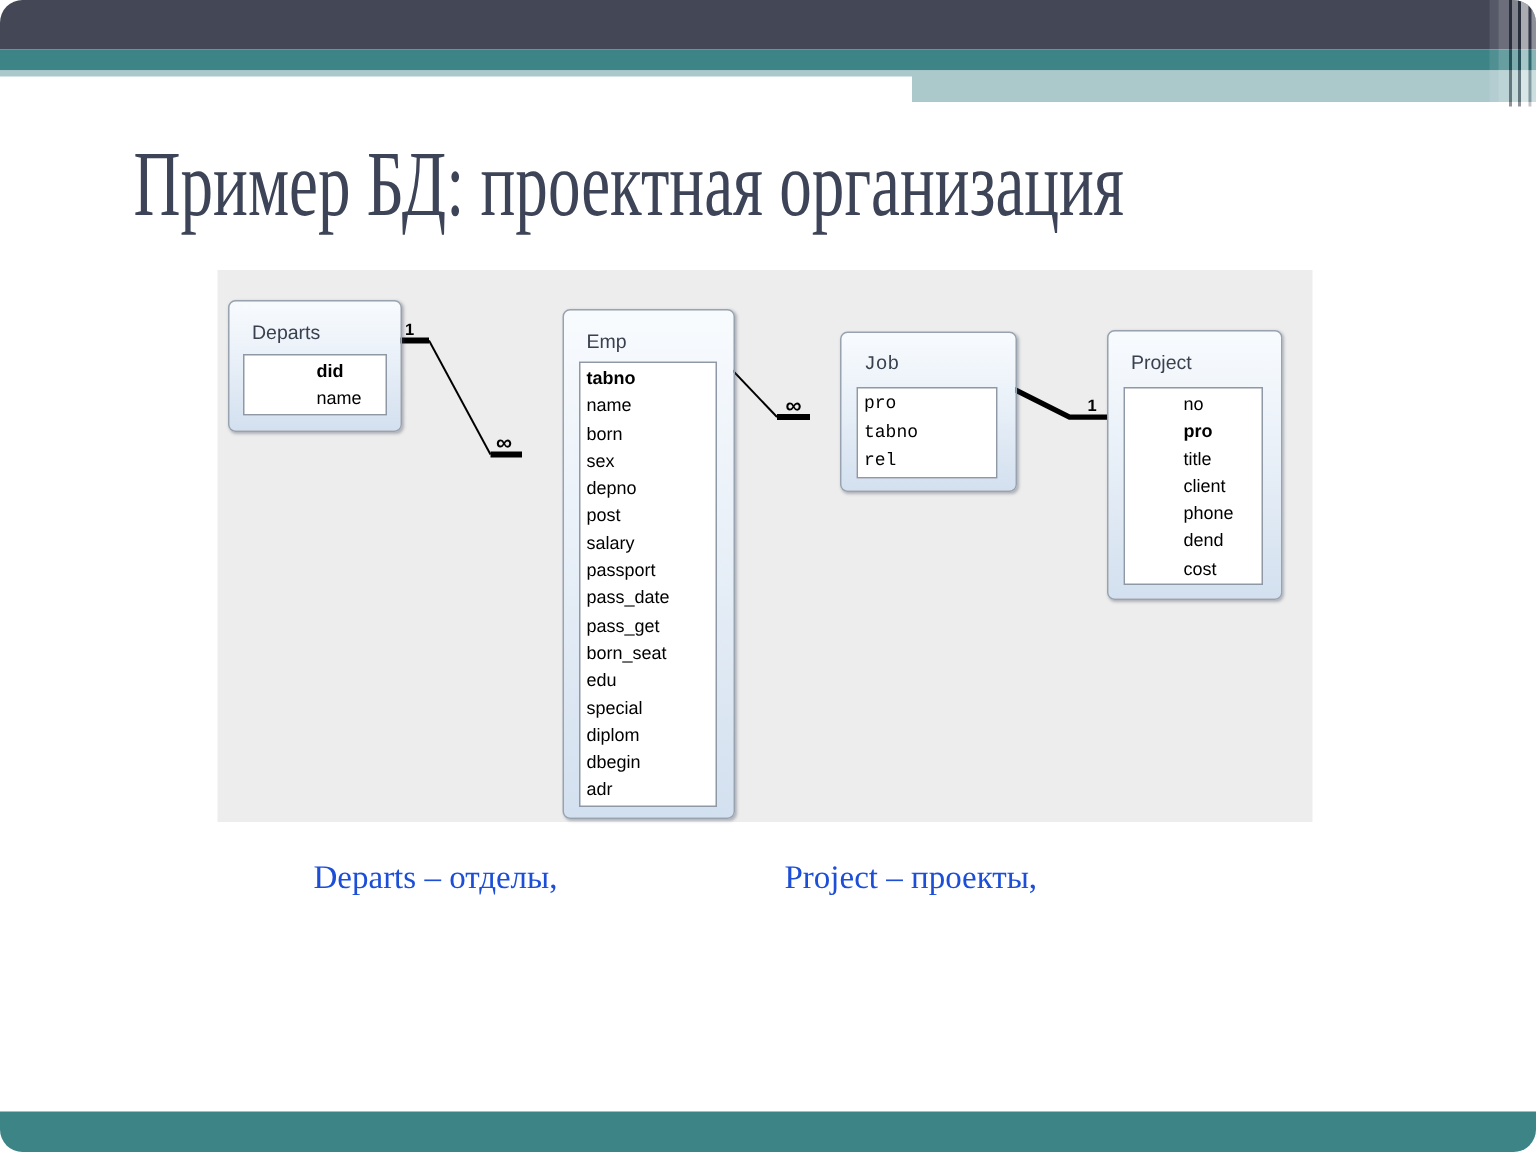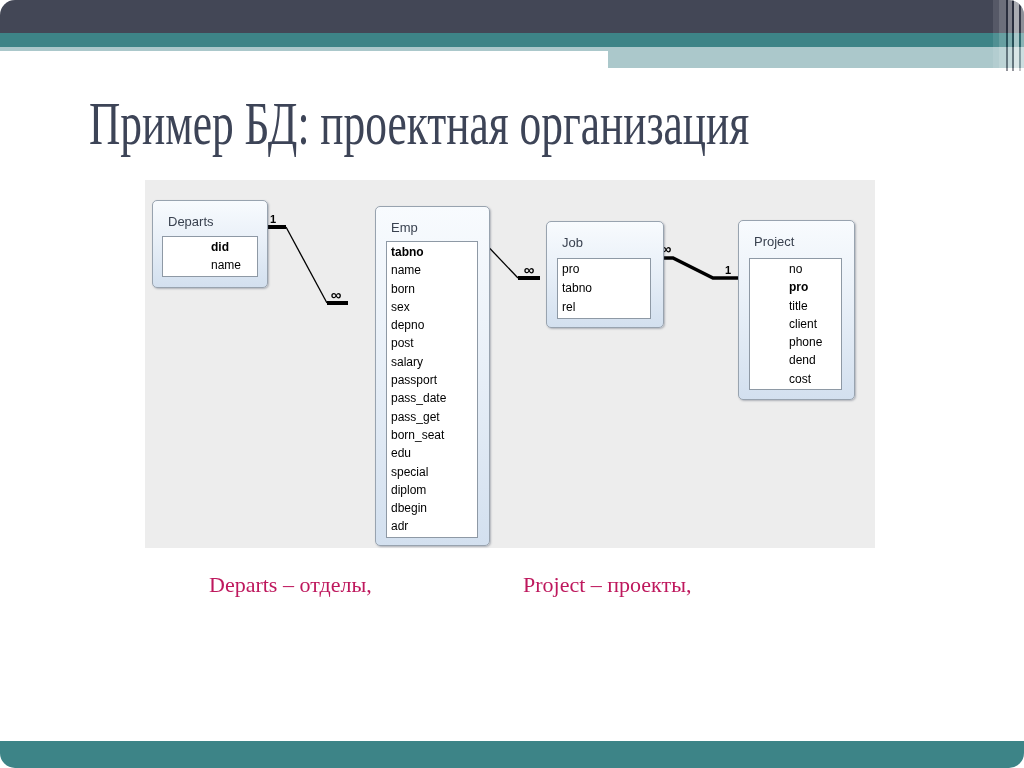--- a/index.html
+++ b/index.html
@@ -38,35 +38,35 @@
         box-shadow:1px 1px 2px rgba(60,70,90,.35);}
   .tbox .ttl{position:absolute;left:15px;top:13px;font-size:13px;color:#39414f;}
   .flds{position:absolute;background:#ffffff;border:1px solid #8e99a5;padding:1px 0 1px 4px;box-sizing:border-box;}
   .fld{font-size:12px;line-height:18.3px;color:#000;white-space:nowrap;}
   .fld.key{font-weight:bold;}
 
   .t-departs{left:7px;top:20px;width:114px;height:86px;}
   .t-departs .flds{left:9px;top:35px;width:96px;padding-left:48px;}
   .t-emp{left:202px;top:26px;width:113px;height:338px;margin-left:28px;}
   .t-emp .flds{left:10px;top:34px;width:92px;}
-  .t-job{left:401px;top:41px;width:116px;height:105px;}
+  .t-job{left:415px;top:41px;width:116px;height:105px;font-family:Liberation Mono, monospace;}
   .t-job .flds{left:10px;top:36px;width:94px;}
   .t-job .fld{line-height:19px;}
   .t-project{left:593px;top:40px;width:115px;height:178px;}
   .t-project .flds{left:10px;top:37px;width:93px;padding-left:39px;}
 
   svg.rels{position:absolute;left:0;top:0;width:730px;height:368px;overflow:visible;}
   .thick{stroke:#000;stroke-width:4;fill:none;}
   .thin{stroke:#000;stroke-width:1.3;fill:none;}
   .mid{stroke:#000;stroke-width:3.5;fill:none;}
   text.card1{font-family:"Liberation Sans",sans-serif;font-size:11px;font-weight:bold;fill:#000;text-anchor:middle;}
   text.cardN{font-family:"Liberation Sans",sans-serif;font-size:15px;font-weight:bold;fill:#000;text-anchor:middle;}
 
   
-  .note{position:absolute;font-family:"Liberation Serif",serif;font-size:22px;color:#be185d;white-space:nowrap;}
+  .note{position:absolute;font-family:"Liberation Serif",serif;font-size:22px;color:#1d4ed8;white-space:nowrap;}
   .n1{left:209px;top:572px;} .n2{left:523px;top:572px;}
   .n3{left:209px;top:619px;} .n4{left:523px;top:619px;}
 </style>
 </head>
 <body>
 
 <div class="slide">
 
   <div class="bar-dark"></div>
   <div class="bar-teal"></div>

